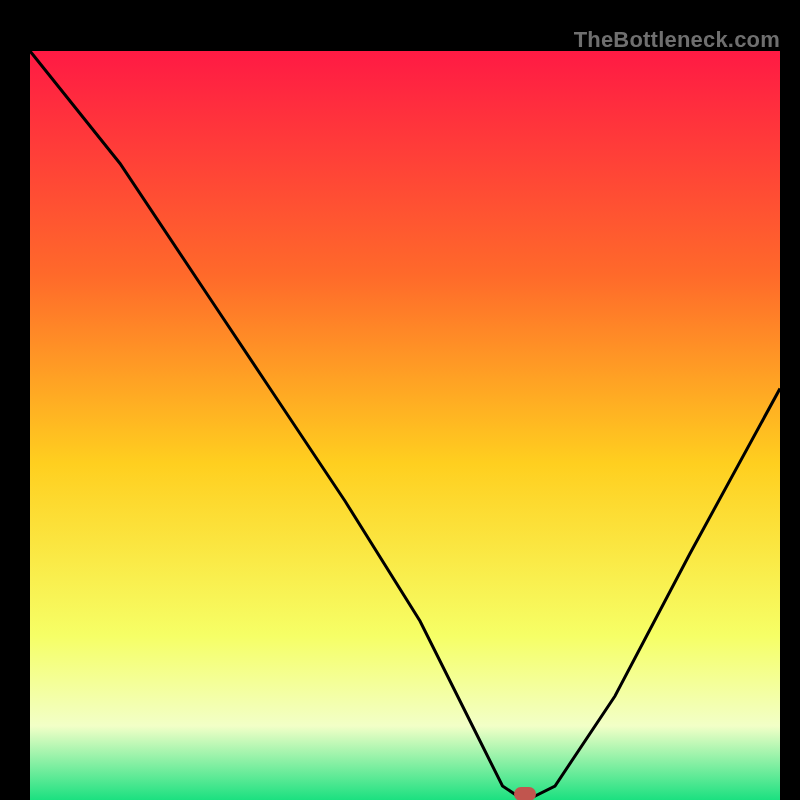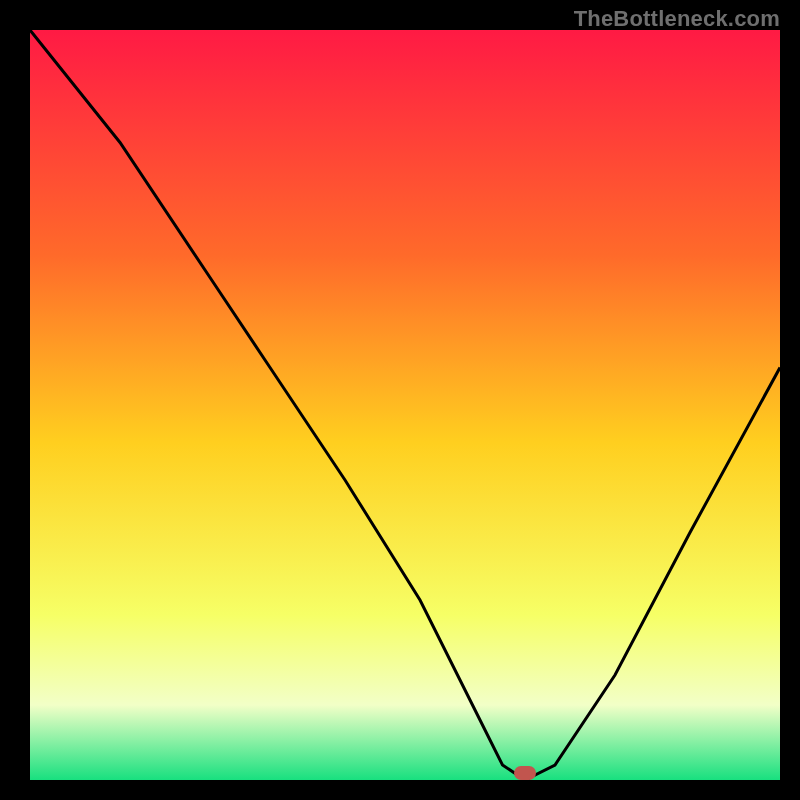--- a/index.html
+++ b/index.html
@@ -9,20 +9,21 @@
     height: 800px;
     background: #000;
     overflow: hidden;
     font-family: Arial, Helvetica, sans-serif;
   }
   .frame {
     position: relative;
     width: 800px;
     height: 608px;
     background: #000;
+    margin-top: 21px;
   }
   .watermark {
     position: absolute;
     top: 6px;
     right: 20px;
     color: #6f6f6f;
     font-size: 22px;
     font-weight: 600;
     letter-spacing: 0.2px;
     z-index: 3;

